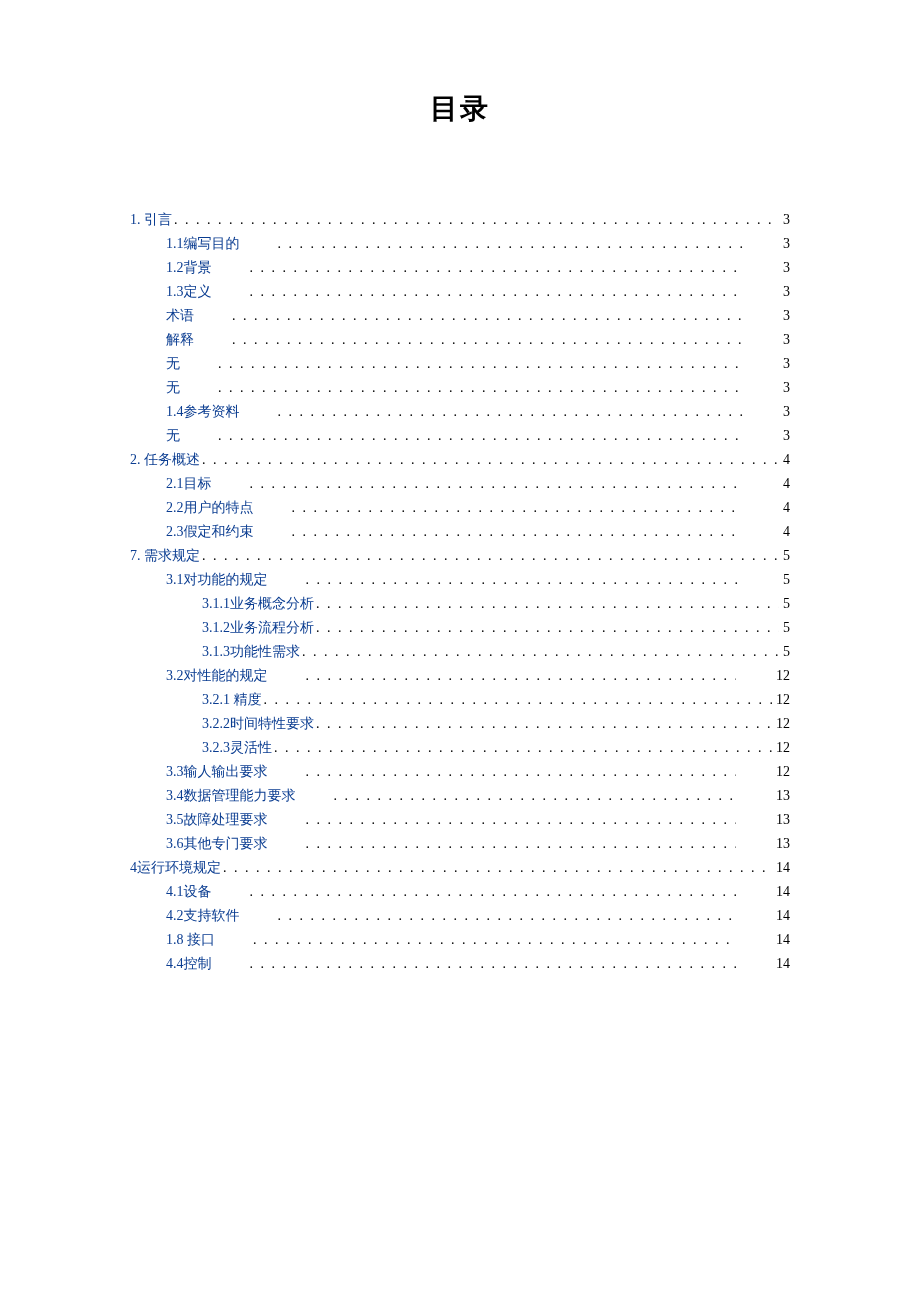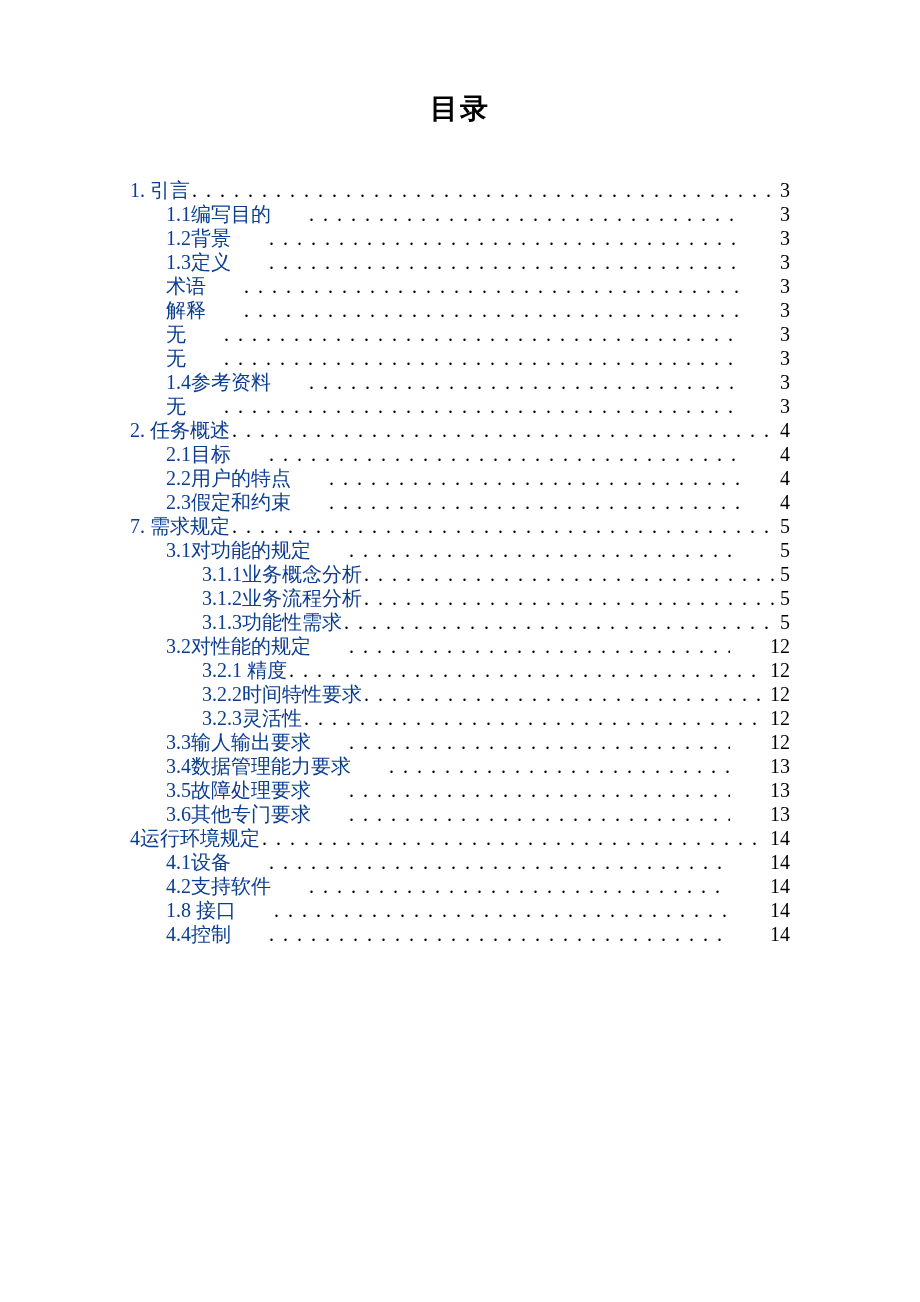--- a/index.html
+++ b/index.html
@@ -8,24 +8,24 @@
       height: 1302px;
       background: #fff;
       font-family: "SimSun", "宋体", serif;
       padding: 90px 130px 0 130px;
       color: #000;
     }
     .title {
       text-align: center;
       font-size: 28px;
       font-weight: bold;
-      margin-bottom: 50px;
+      margin-bottom: 80px;
       letter-spacing: 2px;
     }
-    .toc { font-size: 20px; line-height: 24px; }
+    .toc { font-size: 14px; line-height: 24px; }
     .toc-entry {
       display: flex;
       align-items: baseline;
       white-space: nowrap;
       margin-bottom: 0;
     }
     .toc-entry.l1 { padding-left: 0; }
     .toc-entry.l2 { padding-left: 36px; gap: 36px; }
     .toc-entry.l3 { padding-left: 72px; }
     .toc-label { flex: 0 0 auto; }

